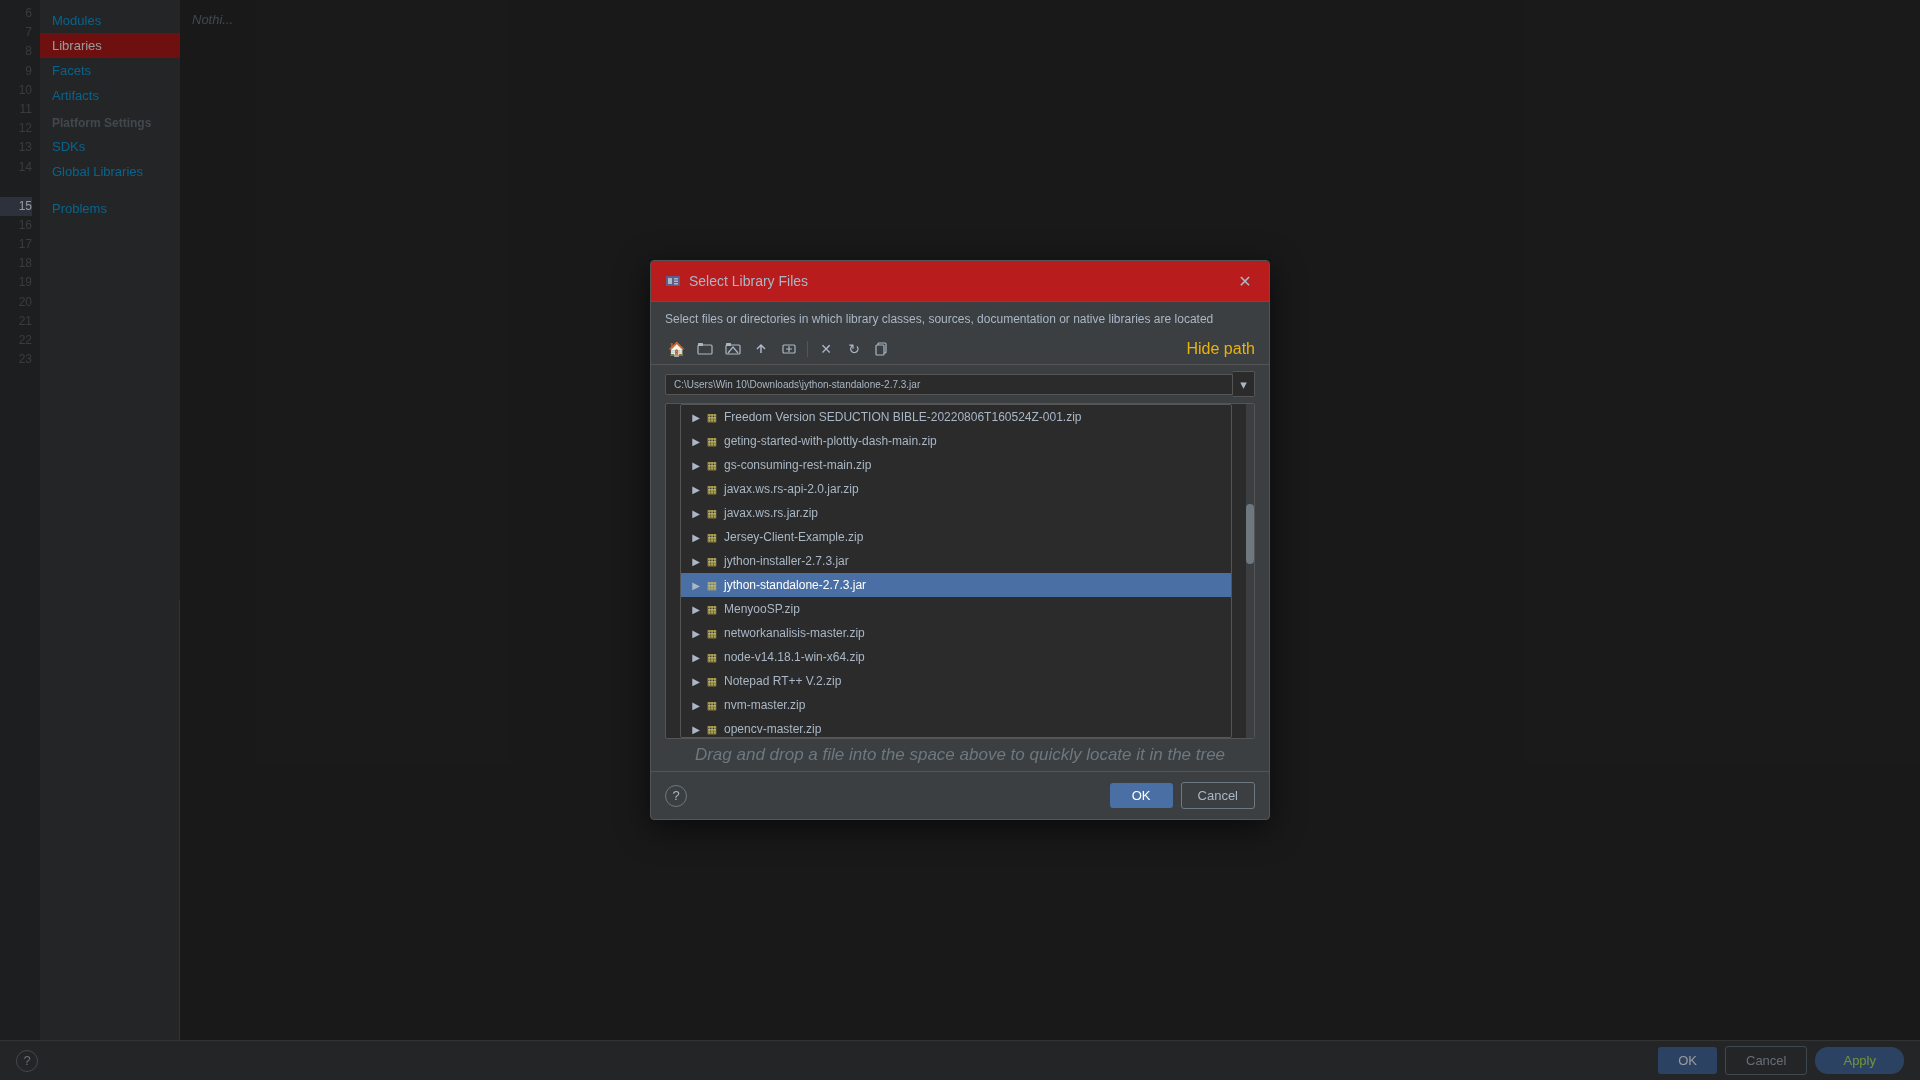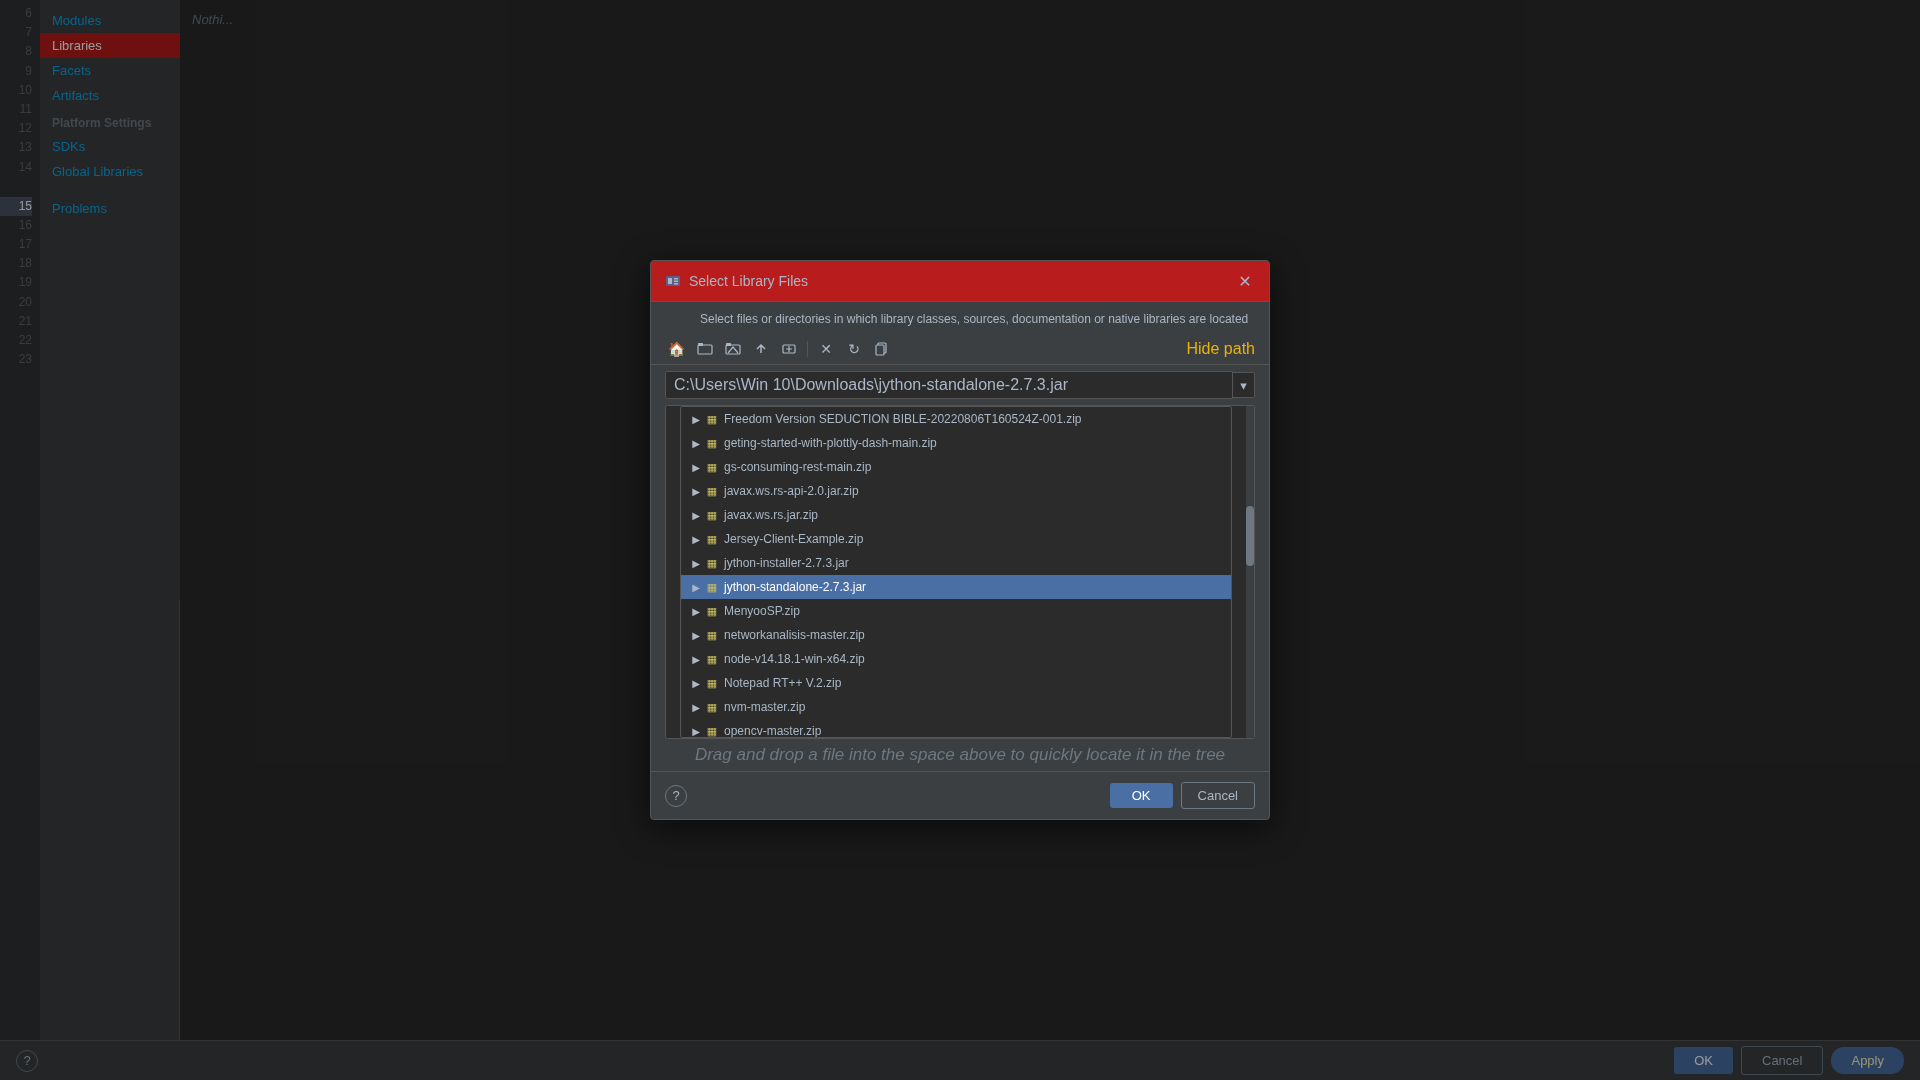--- a/index.html
+++ b/index.html
@@ -112,23 +112,23 @@
       border: 1px solid #6d7880;
       padding: 6px 20px;
       border-radius: 3px;
       cursor: pointer;
       font-size: 13px;
       margin-right: 8px;
     }
 
     .bottom-btn-apply {
       background: #4a6fa5;
-      color: #fef9c3;
+      color: #bef264;
       border: none;
-      padding: 6px 20px;
+      padding: 6px 28px;
       border-radius: 13px;
       cursor: pointer;
       font-size: 13px;
     }
 
     .help-icon {
       width: 22px;
       height: 22px;
       border-radius: 50%;
       border: 1px solid #6d7880;
@@ -198,21 +198,20 @@
       cursor: pointer;
       color: #a9b7c6;
       font-size: 16px;
       border-radius: 2px;
     }
 
     .modal-description {
       padding: 10px 14px 8px;
       color: #a9b7c6;
       font-size: 12px;
-      margin-left: 35px;
     }
 
     .modal-toolbar {
       display: flex;
       align-items: center;
       padding: 4px 14px;
       gap: 4px;
       border-bottom: 1px solid #555;
     }
 
@@ -251,21 +250,21 @@
       display: flex;
       align-items: center;
     }
 
     .path-input {
       flex: 1;
       background: #2b2b2b;
       border: 1px solid #555;
       color: #a9b7c6;
       padding: 4px 8px;
-      font-size: 16px;
+      font-size: 10px;
       border-radius: 2px 0 0 2px;
       outline: none;
     }
 
     .path-dropdown-btn {
       background: #2b2b2b;
       border: 1px solid #555;
       border-left: none;
       color: #a9b7c6;
       width: 22px;

